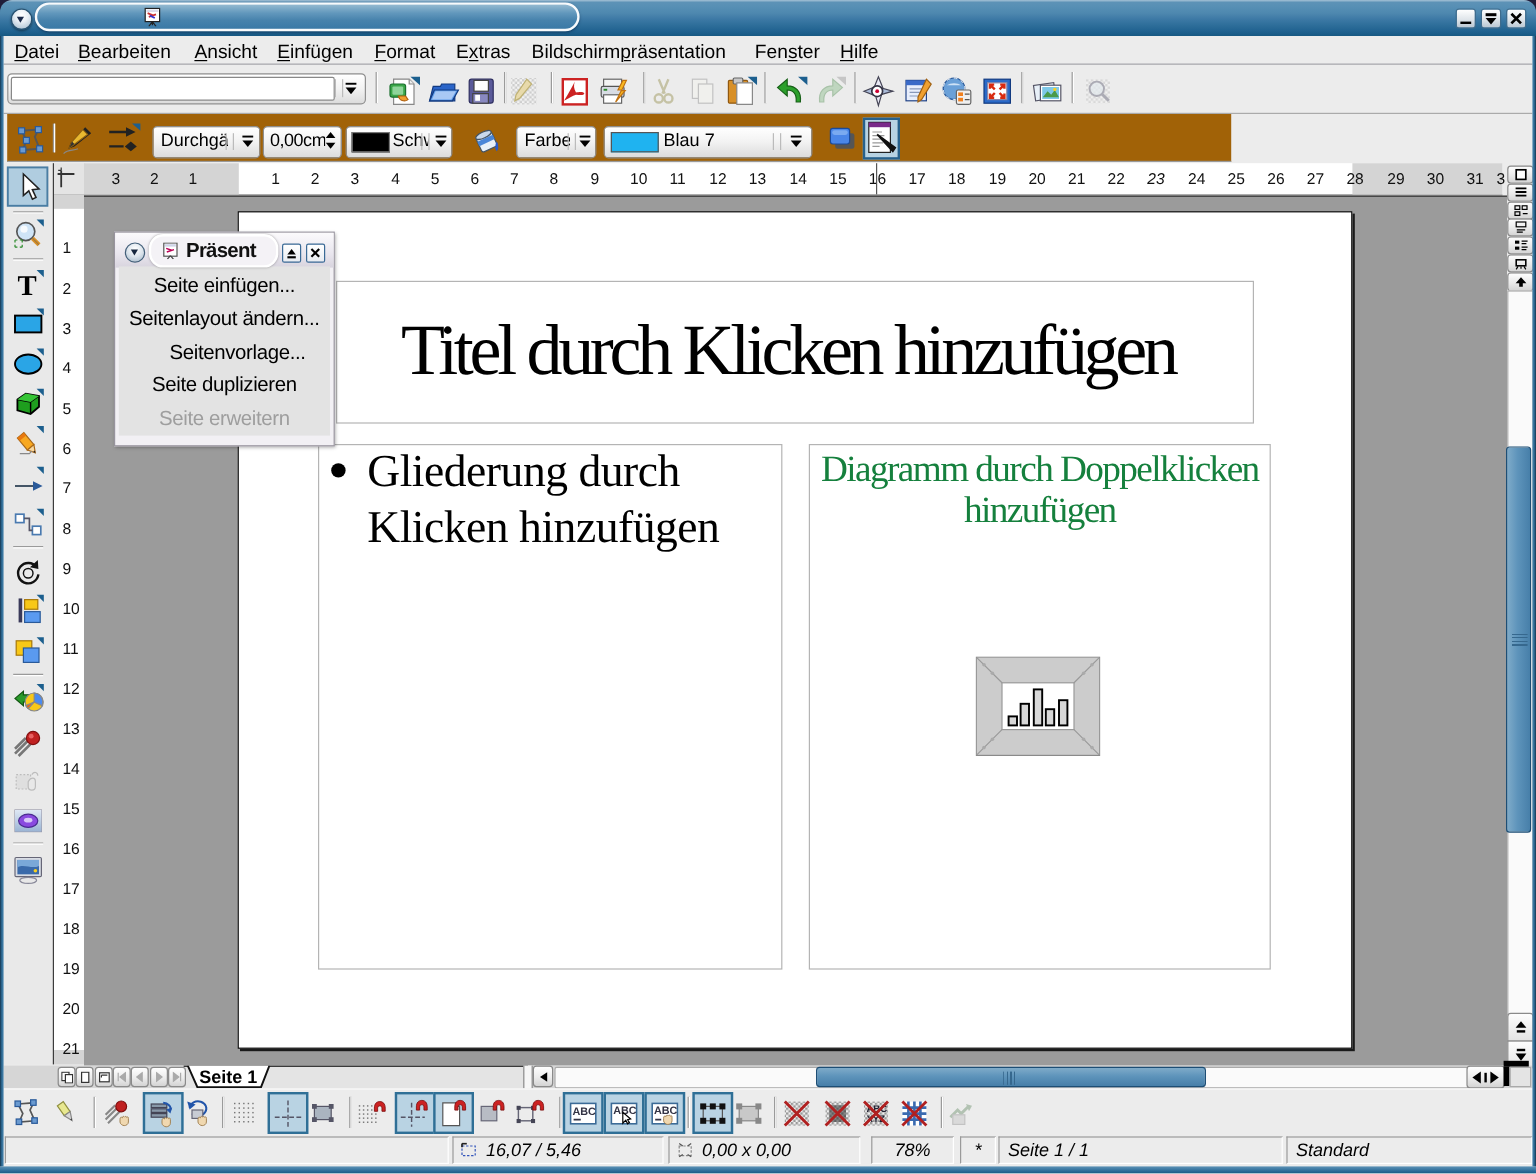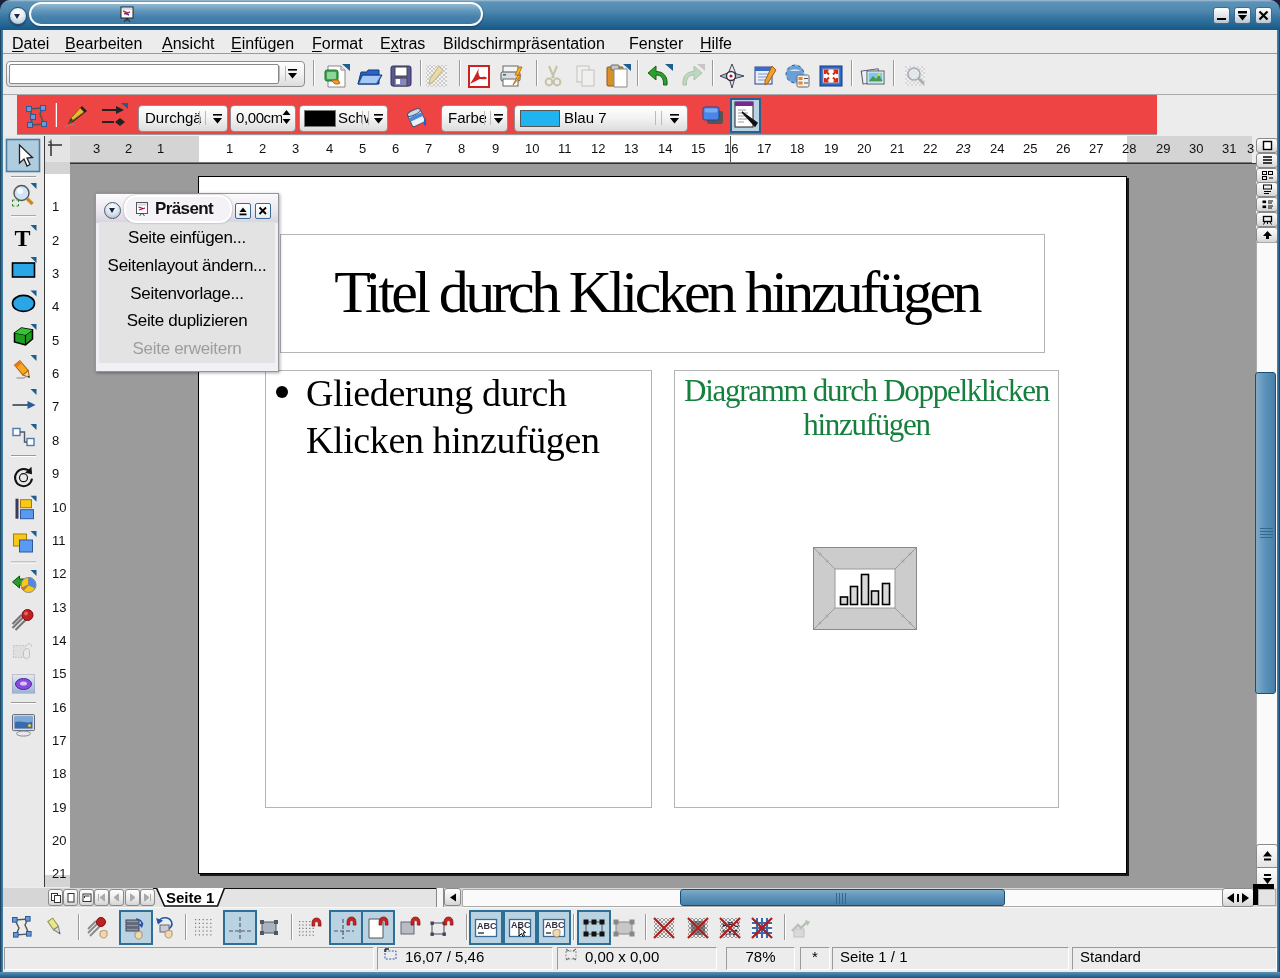--- a/index.html
+++ b/index.html
@@ -19,21 +19,21 @@
 text-shadow:1px 1px 1px #17334d,0 1px 2px #17334d;white-space:pre;}
 .winbtn{position:absolute;top:7px;width:15px;height:15px;border-radius:3px;
 background:linear-gradient(180deg,#ffffff,#dfe5ea 55%,#b9c6d2);border:1px solid #3f6c8d;
 display:flex;align-items:center;justify-content:center;}
 
 #menubar{position:absolute;left:3px;top:30px;width:1274px;height:23px;background:#ececec;border-bottom:1px solid #9a9aa0;}
 #menubar span{position:absolute;top:5px;font-size:16px;color:#000;white-space:pre;}
 #menubar u{text-decoration:underline;text-underline-offset:2px;text-decoration-thickness:1px;}
 
 #ftb{position:absolute;left:3px;top:54px;width:1274px;height:40px;background:#ececec;border-bottom:1px solid #aaaaaa;}
-#otb{position:absolute;left:17px;top:95px;width:1140px;height:39px;background:#ef4444;border-bottom:1px solid #9a9a9a;}
+#otb{position:absolute;left:6px;top:95px;width:1020px;height:39px;background:#a16207;border-bottom:1px solid #9a9a9a;}
 .kcombo{position:absolute;border:1px solid #8f8f8f;border-radius:4px;background:linear-gradient(180deg,#ffffff,#f2f2f2 50%,#dcdcdc);box-shadow:inset 0 1px 0 #fff;}
 .ktext{position:absolute;font-size:16px;color:#000;white-space:pre;overflow:hidden;}
 .grip{position:absolute;width:5px;border-left:1px solid #bbb;border-right:1px solid #bbb;}
 
 #rcorner{position:absolute;left:45px;top:136px;width:25px;height:26px;background:#e4e4e4;border-right:1px solid #888;border-bottom:1px solid #888;}
 #hruler{position:absolute;left:70px;top:136px;width:1182px;height:26px;background:#fff;border-bottom:1px solid #777;}
 .hrgray{position:absolute;top:0;height:26px;background:#d4d4d4;}
 .rnum{position:absolute;font-size:13px;color:#111;}
 #vruler{position:absolute;left:45px;top:162px;width:25px;height:725px;background:#d4d4d4;}
 #vrwhite{position:absolute;left:0;top:12px;width:25px;height:701px;background:#fff;}
@@ -61,21 +61,21 @@
 background:radial-gradient(circle at 50% 30%,#fff,#dce4ec 50%,#9fb4c6);border:1px solid #44607a;}
 #pcirc:after{content:"";position:absolute;left:3.5px;top:5px;border-left:3.5px solid transparent;border-right:3.5px solid transparent;border-top:5px solid #16263e;}
 .pbtn{position:absolute;top:9px;width:14px;height:14px;background:linear-gradient(180deg,#fff,#e8ecf2);border:1px solid #3a6a96;border-radius:2px;
 display:flex;align-items:center;justify-content:center;}
 .pitem{position:absolute;width:100%;text-align:center;font-size:17px;letter-spacing:-0.3px;color:#000;}
 
 #tabrow{position:absolute;left:3px;top:888px;width:1274px;height:19px;background:#d6d6d6;}
 #optb{position:absolute;left:3px;top:907px;width:1274px;height:38px;background:#ececec;border-top:1px solid #f8f8f8;}
 #sbar{position:absolute;left:3px;top:945px;width:1274px;height:27px;background:#ececec;}
 .sfield{position:absolute;top:2px;height:21px;border:1px solid #9a9a9a;border-right-color:#fff;border-bottom-color:#fff;
-font-size:15px;color:#000;display:flex;align-items:flex-start;white-space:pre;}
+font-size:15px;color:#000;display:flex;align-items:center;white-space:pre;font-style:italic;}
 #bborder{position:absolute;left:0;top:972px;width:1280px;height:6px;background:linear-gradient(180deg,#5d92b6,#2e6e9a 60%,#175983);}
 #lborder{position:absolute;left:0;top:30px;width:3px;height:942px;background:linear-gradient(90deg,#16364e,#2e6b96,#4c86ad);}
 #rborder{position:absolute;left:1277px;top:30px;width:3px;height:942px;background:linear-gradient(90deg,#4c86ad,#2e6b96,#16364e);}
 
 #rightcol{position:absolute;left:1252px;top:136px;width:25px;height:751px;}
 #vthumb{position:absolute;left:1255px;top:372px;width:19px;height:320px;border-radius:3px;border:1px solid #1d4e75;
 background:linear-gradient(90deg,#7fabc9,#5e94bb 45%,#477fa9);}
 #hthumb{position:absolute;left:680px;top:889px;width:323px;height:15px;border-radius:3px;border:1px solid #1d4e75;
 background:linear-gradient(180deg,#7fabc9,#5e94bb 45%,#477fa9);}
 .thgrip{position:absolute;background:repeating-linear-gradient(180deg,#36688e 0,#36688e 1px,transparent 1px,transparent 3px);}
@@ -549,21 +549,21 @@
         <rect x="1.5" y="7.5" width="7" height="1.8" fill="#000"></rect>
       </svg>
     </div>
   <div class="pbtn" style="left:159px;">
       <svg width="10" height="10">
         <path d="M1.5 1.5 L8 8 M8 1.5 L1.5 8" stroke="#000" stroke-width="1.8"></path>
       </svg>
     </div>
   <div class="pitem" style="top:34px;">Seite einfügen...</div>
   <div class="pitem" style="top:62px;">Seitenlayout ändern...</div>
-  <div class="pitem" style="top:90px;">Seitenvorlage...</div>
+  <div class="pitem" style="top:90px;margin-left:11px;">Seitenvorlage...</div>
   <div class="pitem" style="top:117px;">Seite duplizieren</div>
   <div class="pitem" style="top:145px;color:#9e9e9e;">Seite erweitern</div>
 </div>
 <div id="rightcol">
     <div style="position:absolute;left:4px;top:0;width:21px;height:751px;background:#ececec;"></div>
     <div style="position:absolute;left:4px;top:2px;width:20px;height:13px;background:linear-gradient(180deg,#fdfdfd,#e8e8e8 60%,#d4d4d4);border:1px solid #8a8a8a;border-radius:3px 3px 3px 3px;display:flex;align-items:center;justify-content:center;">
       <svg width="13" height="11">
         <rect x="2.5" y="1.5" width="8" height="8" fill="#fff" stroke="#000" stroke-width="1.4"></rect>
       </svg>
     </div>

